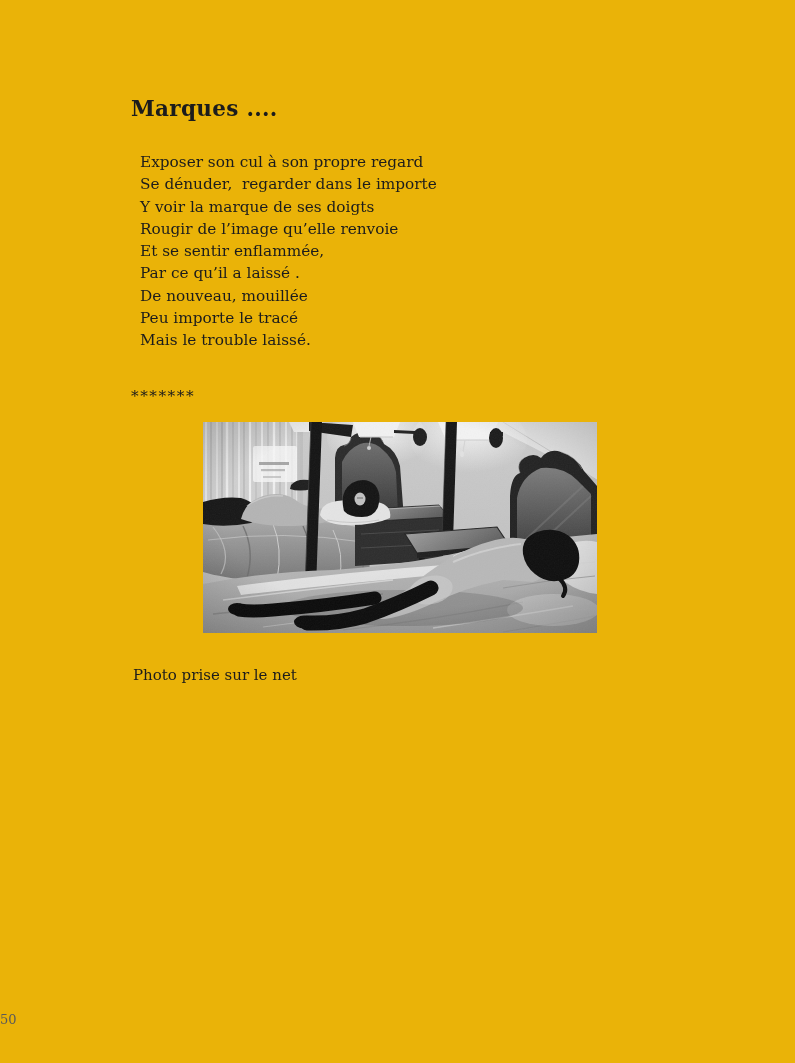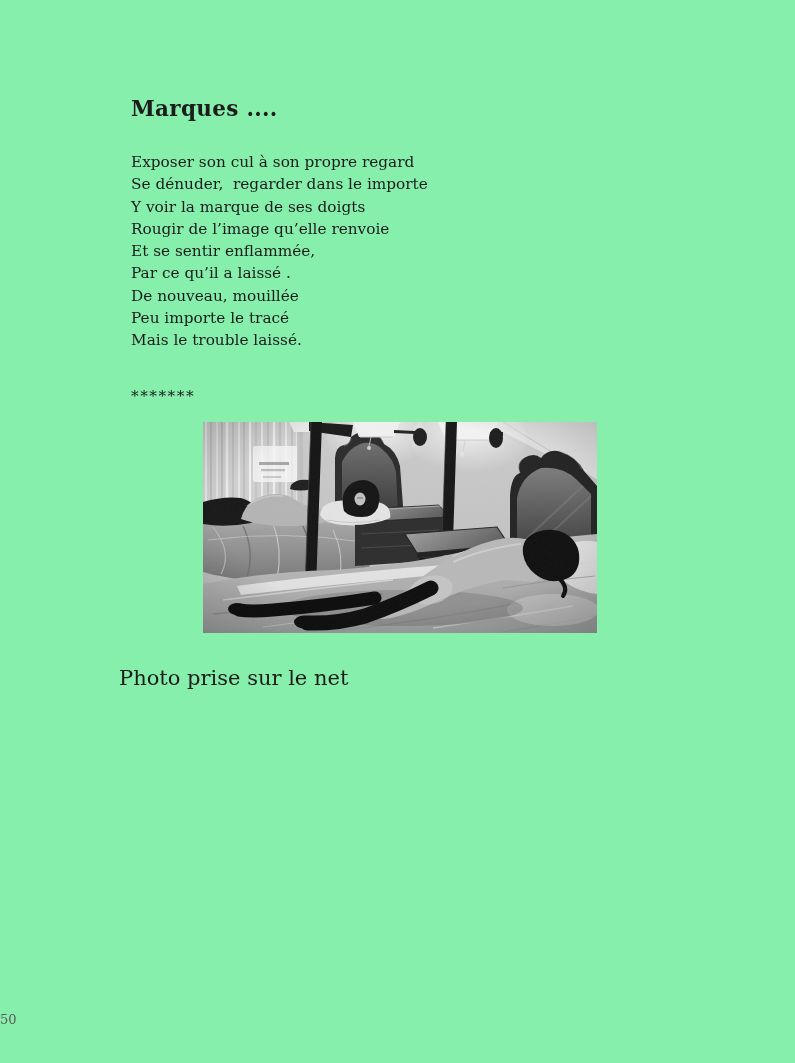--- a/index.html
+++ b/index.html
@@ -1,34 +1,34 @@
 <!DOCTYPE html>
 <html><head>
 <meta charset="utf-8">
 <style>
   html,body{margin:0;padding:0;}
   body{
     width:795px;height:1063px;background:#ffffff;
     font-family:"DejaVu Serif","Liberation Serif",serif;color:#1c1c1c;
     overflow:hidden;
   }
-  .page{position:relative;width:795px;height:1063px;background:#86efac;}
+  .page{position:relative;width:795px;height:1063px;background:#eab308;}
   .title{
     position:absolute;left:131px;top:96px;margin:0;
     font-size:21.5px;font-weight:bold;letter-spacing:.3px;white-space:pre;
   }
   .poem{position:absolute;left:131px;top:151px;font-size:15.3px;line-height:22.3px;}
-  .poem-line{white-space:pre-wrap;}
+  .poem-line{white-space:pre-wrap;margin-left:9px;}
   .separator{position:absolute;left:131px;top:387px;font-size:15.3px;letter-spacing:1.5px;}
   .photo{
     position:absolute;left:203px;top:422px;width:394px;height:211px;margin:0;
     background:#c4c4c4;
   }
   .photo svg{display:block;width:100%;height:100%;}
-  .caption{position:absolute;left:119px;top:666px;font-size:21px;}
+  .caption{position:absolute;left:133px;top:666px;font-size:15px;}
   .page-number{
     position:absolute;left:0;top:1012px;width:100%;
     font-size:13px;color:#5a5a5a;
   }
 </style>
 </head>
 <body>
 
 <div class="page">
 

